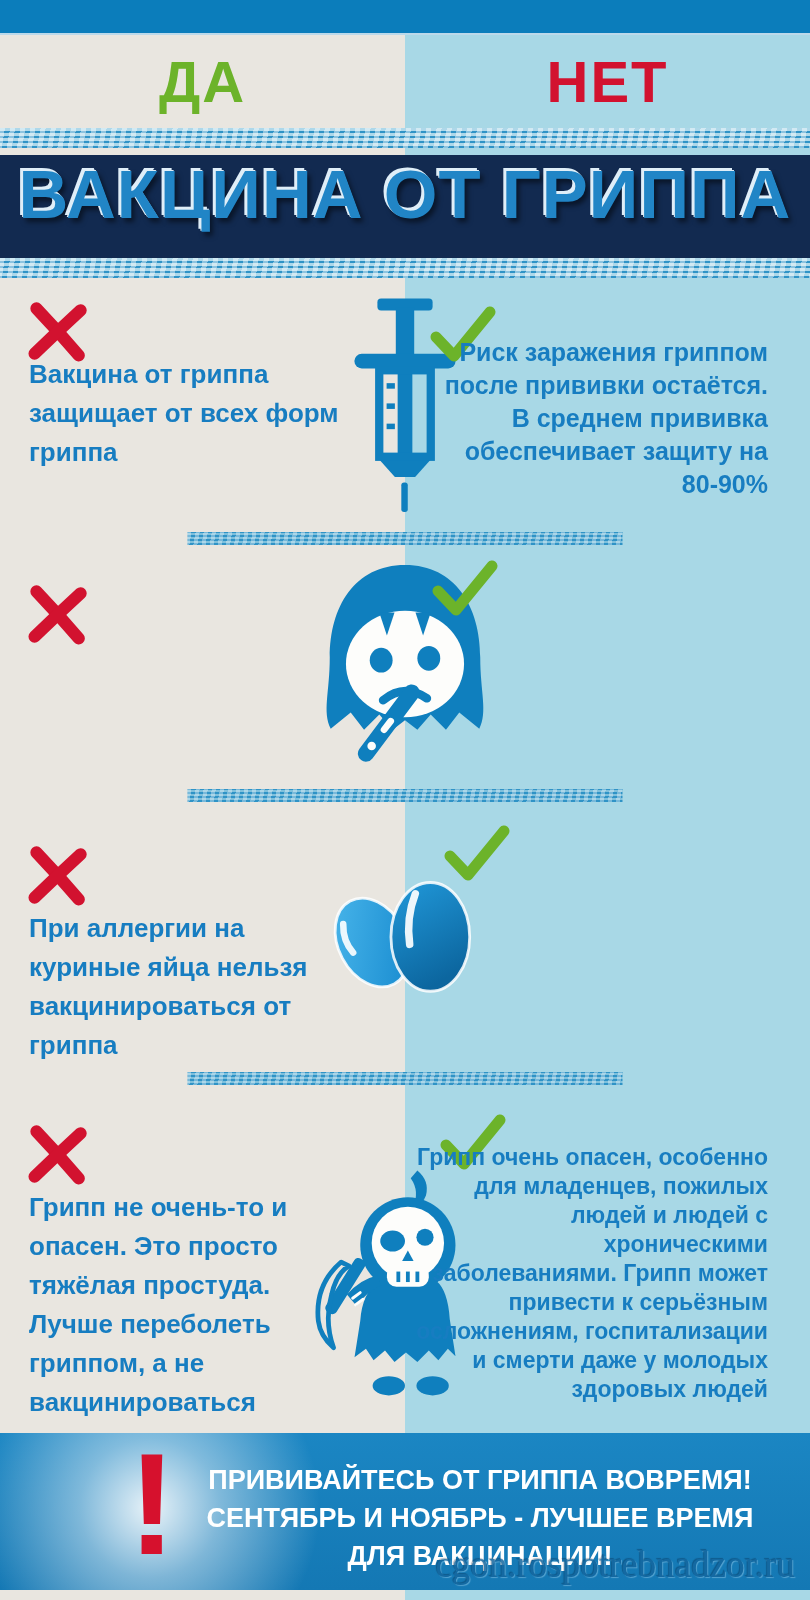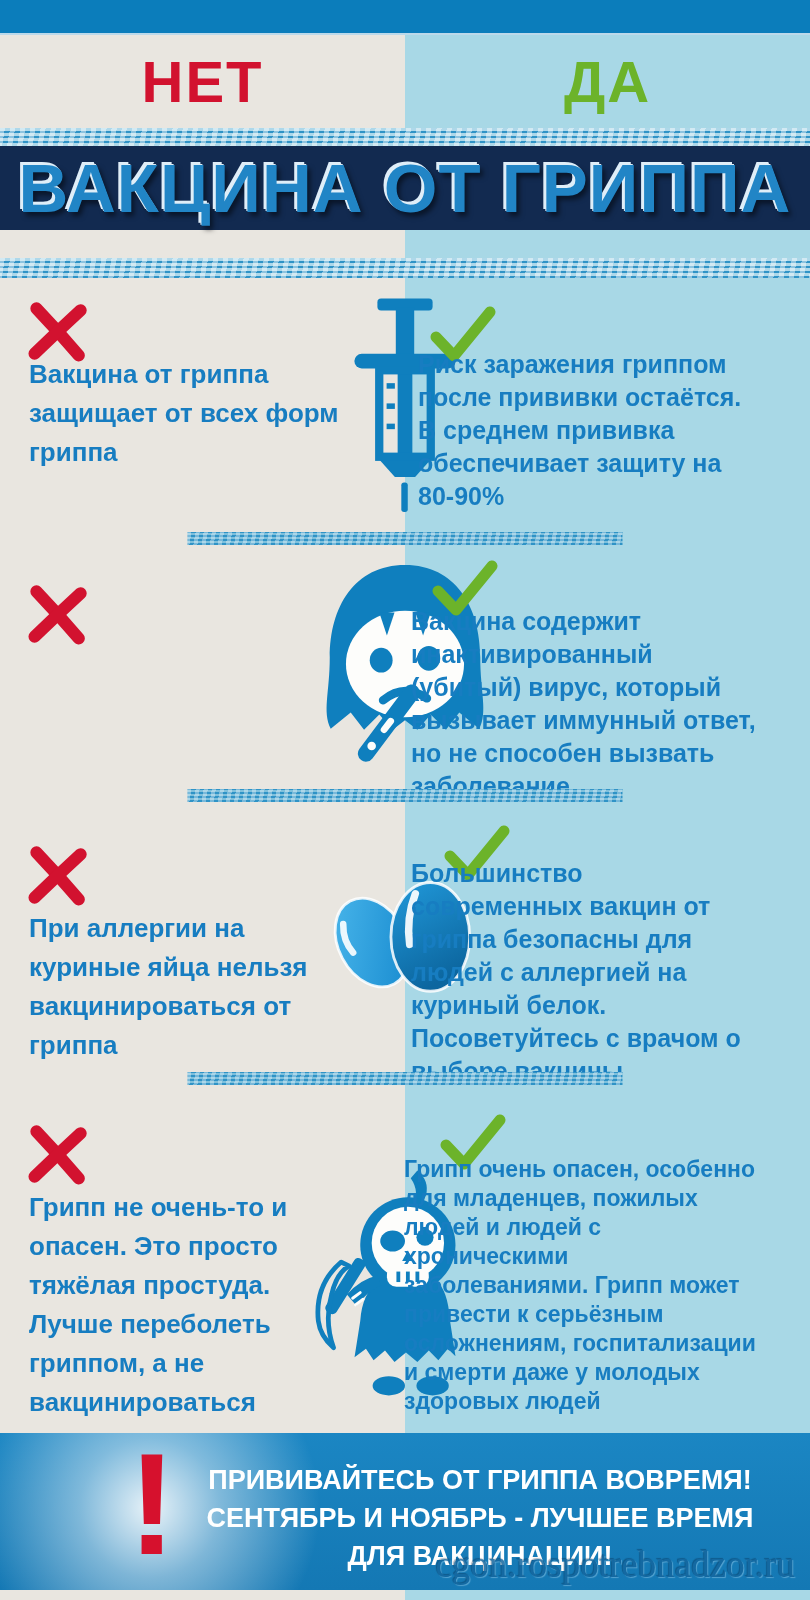--- a/index.html
+++ b/index.html
@@ -19,43 +19,43 @@
   .yes-word{font-size:58px;font-weight:bold;color:#6cb32a;letter-spacing:2px;}
   .wave{
     position:absolute;left:0;width:810px;height:20px;
     background:
       repeating-linear-gradient(100deg,rgba(255,255,255,.45) 0 5px,rgba(255,255,255,0) 5px 10px),
       repeating-linear-gradient(0deg,#2f93c6 0 2px,#aed8ea 2px 5px);
   }
   .wave.w1{top:128px;}
   .wave.w2{top:258px;}
   .title-band{
-    position:absolute;top:146px;left:0;width:810px;height:84px;
-    background:#122a50;display:flex;align-items:center;justify-content:center;
+    position:absolute;top:155px;left:0;width:810px;height:110px;
+    background:#122a50;display:flex;align-items:flex-start;justify-content:center;
   }
   .title{
     font-size:69px;font-weight:bold;color:#2185c6;letter-spacing:1px;white-space:nowrap;
     text-shadow:-3px -3px 0 #dfeef8,-1px -1px 0 #dfeef8,3px 4px 5px rgba(0,0,0,.5);
   }
   
   .rows{position:absolute;top:278px;left:0;width:810px;}
   .row{position:relative;width:810px;}
   .row.r1{height:267px;}
   .row.r2{height:257px;}
   .row.r3{height:283px;}
   .row.r4{height:348px;}
   .x-icon{position:absolute;left:26px;width:66px;height:62px;}
   .check-icon{position:absolute;width:72px;height:62px;}
   .no-text{
     position:absolute;left:24px;margin:5px;
     font-size:26px;font-weight:bold;color:#177dc1;line-height:1.5;text-align:left;
   }
   .yes-text{
-    position:absolute;right:42px;margin:12px;
-    font-size:25px;font-weight:bold;color:#177dc1;line-height:33px;
+    position:absolute;right:42px;margin:0;
+    font-size:25px;font-weight:bold;color:#177dc1;line-height:33px;text-align:right;
   }
   .r4 .yes-text{font-size:23px;line-height:29px;}
   .center-icon{position:absolute;left:50%;transform:translateX(-50%);}
   .divider{
     position:absolute;bottom:0;left:50%;transform:translateX(-50%);
     width:435px;height:13px;
     background:
       repeating-linear-gradient(100deg,rgba(255,255,255,.35) 0 4px,rgba(255,255,255,0) 4px 8px),
       repeating-linear-gradient(0deg,#2f93c6 0 2px,#7fc0dc 2px 4px);
   }
@@ -84,24 +84,24 @@
 </style>
 </head>
 <body>
 
 <div class="poster">
 
   <div class="topbar"></div>
 
   <div class="header-words">
     <div class="header-half">
+      <span class="yes-word">ДА</span>
+    </div>
+    <div class="header-half">
       <span class="no-word">НЕТ</span>
-    </div>
-    <div class="header-half">
-      <span class="yes-word">ДА</span>
     </div>
   </div>
 
   <div class="wave w1"></div>
 
   <div class="title-band">
     <span class="title">ВАКЦИНА ОТ ГРИППА</span>
   </div>
 
   <div class="wave w2"></div>
@@ -169,21 +169,20 @@
           <line x1="90" y1="172" x2="83" y2="181" stroke="#fdfdfb" stroke-width="7" stroke-linecap="round"></line>
           <circle cx="70" cy="198" r="4.5" fill="#fdfdfb"></circle>
         </svg>
       </span>
 
       <span class="check-icon" style="left:430px;top:14px;">
         <svg viewBox="0 0 70 60" width="70" height="60">
             <path d="M8,32 L26,51 L62,7" fill="none" stroke="#6cb32a" stroke-width="11" stroke-linecap="round" stroke-linejoin="round"></path>
           </svg>
       </span>
-      <p class="yes-text" style="top:48px;width:345px;">Вакцина содержит инактивированный (убитый) вирус, который вызывает иммунный ответ, но не способен вызвать заболевание</p>
 
       <div class="divider"></div>
     </div>
 
     <div class="row r3">
       <span class="x-icon" style="top:42px;">
         <svg viewBox="0 0 70 66" width="66" height="62">
             <g fill="none" stroke="#d2122f" stroke-width="13" stroke-linecap="round">
               <path d="M11,9 Q34,33 56,59"></path>
               <path d="M58,11 Q33,34 9,57"></path>
@@ -209,21 +208,20 @@
           <ellipse cx="122" cy="82" rx="42" ry="58" fill="url(#eggR)" stroke="rgba(255,255,255,.85)" stroke-width="3"></ellipse>
           <path d="M106,36 Q96,62 100,90" fill="none" stroke="#ffffff" stroke-width="8" stroke-linecap="round" opacity=".92"></path>
         </svg>
       </span>
 
       <span class="check-icon" style="left:442px;top:22px;">
         <svg viewBox="0 0 70 60" width="70" height="60">
             <path d="M8,32 L26,51 L62,7" fill="none" stroke="#6cb32a" stroke-width="11" stroke-linecap="round" stroke-linejoin="round"></path>
           </svg>
       </span>
-      <p class="yes-text" style="top:43px;width:345px;">Большинство современных вакцин от гриппа безопасны для людей с аллергией на куриный белок. Посоветуйтесь с врачом о выборе вакцины</p>
 
       <div class="divider"></div>
     </div>
 
     <div class="row r4">
       <span class="x-icon" style="top:38px;">
         <svg viewBox="0 0 70 66" width="66" height="62">
             <g fill="none" stroke="#d2122f" stroke-width="13" stroke-linecap="round">
               <path d="M11,9 Q34,33 56,59"></path>
               <path d="M58,11 Q33,34 9,57"></path>

